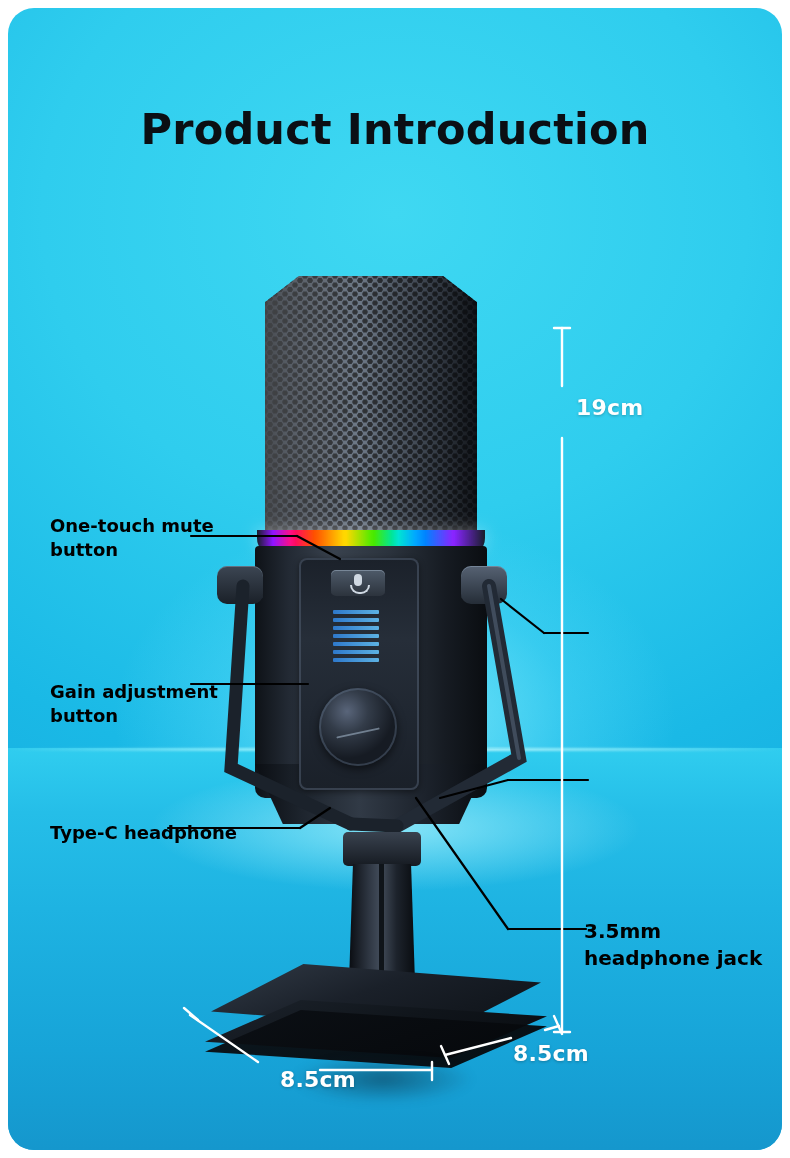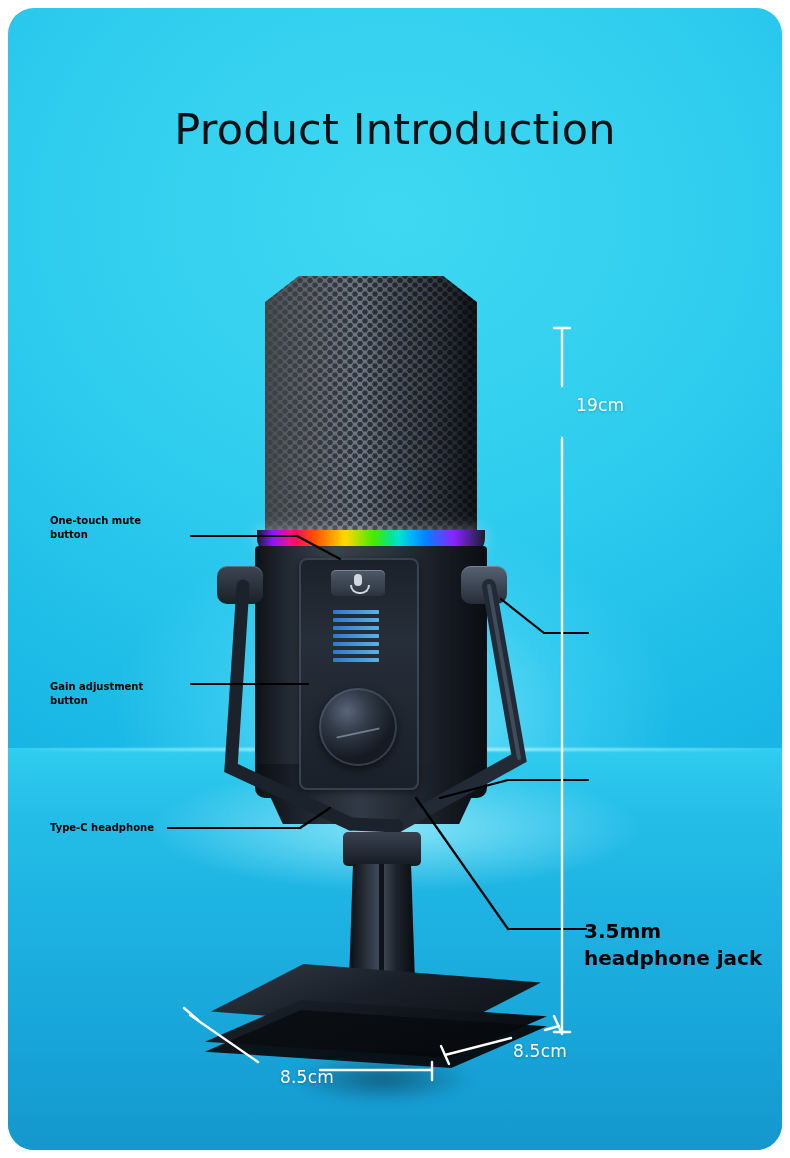--- a/index.html
+++ b/index.html
@@ -69,21 +69,21 @@
     background: radial-gradient(50% 60% at 50% 40%, rgba(175,245,255,0.7), rgba(30,180,230,0) 70%);
     pointer-events: none;
   }
   .title {
     position: absolute;
     left: 0;
     right: 0;
     top: 96px;
     text-align: center;
     font-family: "DejaVu Sans", "Liberation Sans", sans-serif;
-    font-weight: 400;
+    font-weight: 700;
     font-size: 43px;
     letter-spacing: 0.2px;
     color: #0b0f14;
   }
 
   
   .product {
     position: absolute;
     left: 185px;
     top: 250px;
@@ -326,30 +326,30 @@
   .lines {
     position: absolute;
     inset: 0;
     pointer-events: none;
   }
   .label {
     position: absolute;
     color: #000000;
     font-family: "DejaVu Sans", "Liberation Sans", sans-serif;
     font-weight: 700;
-    font-size: 10px;
+    font-size: 18px;
     line-height: 1.35;
     white-space: pre-line;
   }
   .dim-label {
     position: absolute;
     color: #ffffff;
     font-family: "DejaVu Sans", "Liberation Sans", sans-serif;
-    font-weight: 400;
-    font-size: 17px;
+    font-weight: 700;
+    font-size: 22px;
     letter-spacing: 0.2px;
     text-shadow: 0 1px 3px rgba(0,0,0,0.25);
   }
 </style>
 </head>
 <body>
 
 <div class="page">
   <div class="canvas">
 

